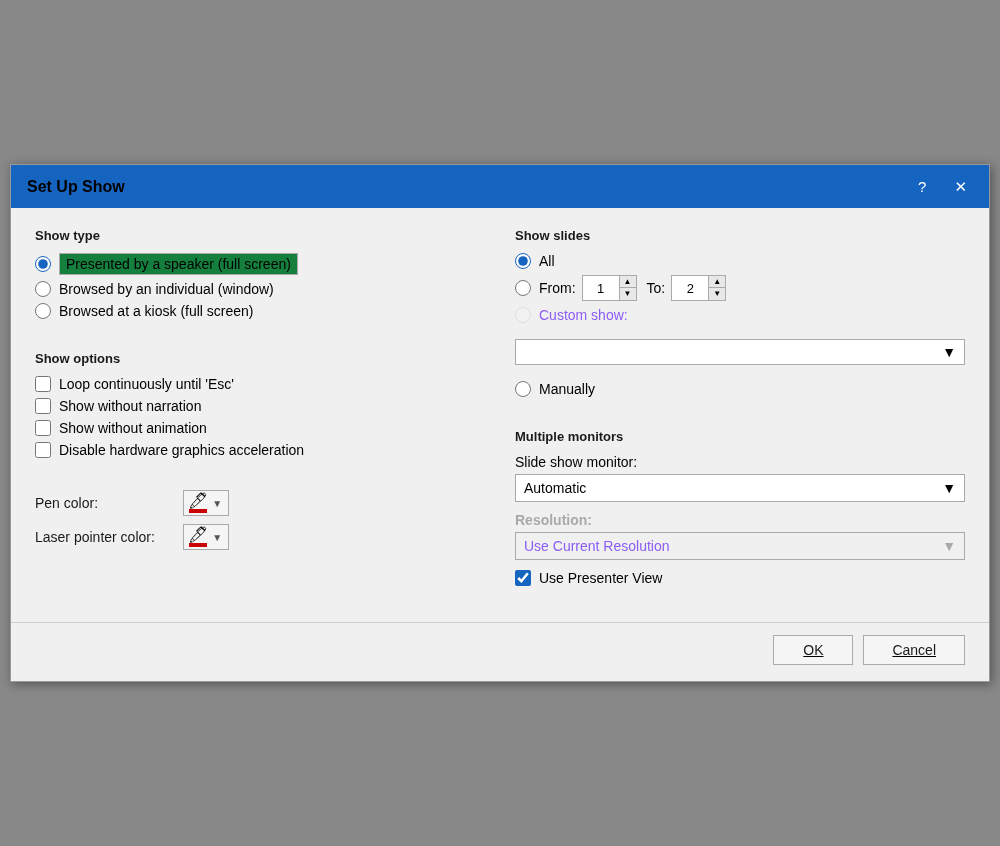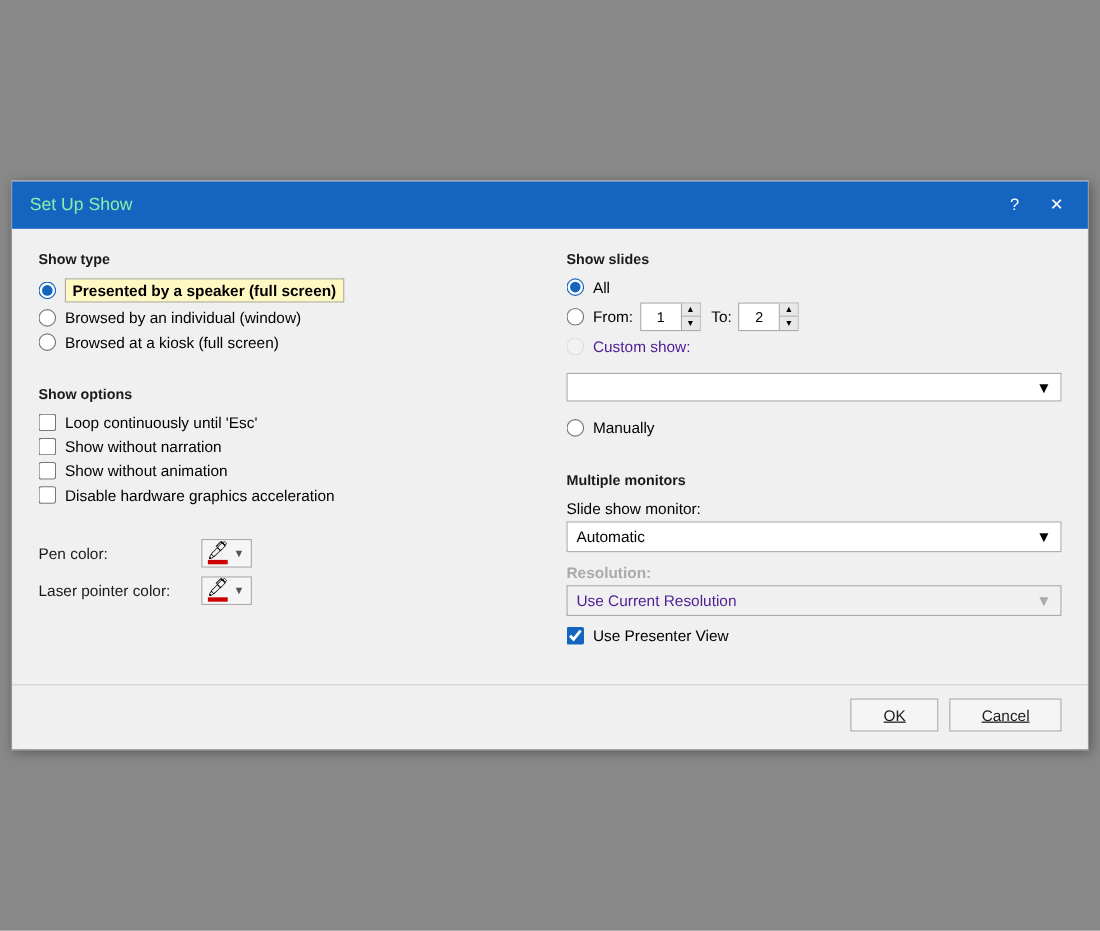--- a/index.html
+++ b/index.html
@@ -31,22 +31,22 @@
       background: #1565c0;
       color: white;
       padding: 12px 16px;
       display: flex;
       justify-content: space-between;
       align-items: center;
     }
 
     .title-bar-left {
       font-size: 16px;
-      font-weight: 400;
-      color: #86efac;
+      font-weight: 700;
+      color: #000000;
     }
 
     .title-bar-right {
       display: flex;
       gap: 16px;
       align-items: center;
     }
 
     .title-bar-btn {
       color: white;
@@ -103,23 +103,22 @@
       width: 16px;
       height: 16px;
       cursor: pointer;
       accent-color: #1565c0;
       flex-shrink: 0;
     }
 
     .radio-selected-box {
       border: 1px solid #aaa;
       padding: 2px 6px;
-      background: #fef9c3;
+      background: #15803d;
       display: inline-block;
-      font-weight: bold;
     }
 
     .color-row {
       display: flex;
       align-items: center;
       gap: 8px;
       margin-bottom: 8px;
     }
 
     .color-label {
@@ -278,21 +277,21 @@
       font-size: 14px;
       min-width: 80px;
       color: #1a1a1a;
     }
 
     .disabled-radio input[type="radio"] {
       opacity: 0.5;
     }
 
     .disabled-text {
-      color: #4c1d95;
+      color: #8b5cf6;
       text-align: right;
     }
 
     .section-divider {
       height: 16px;
     }
   </style>
 </head>
 <body>
 

